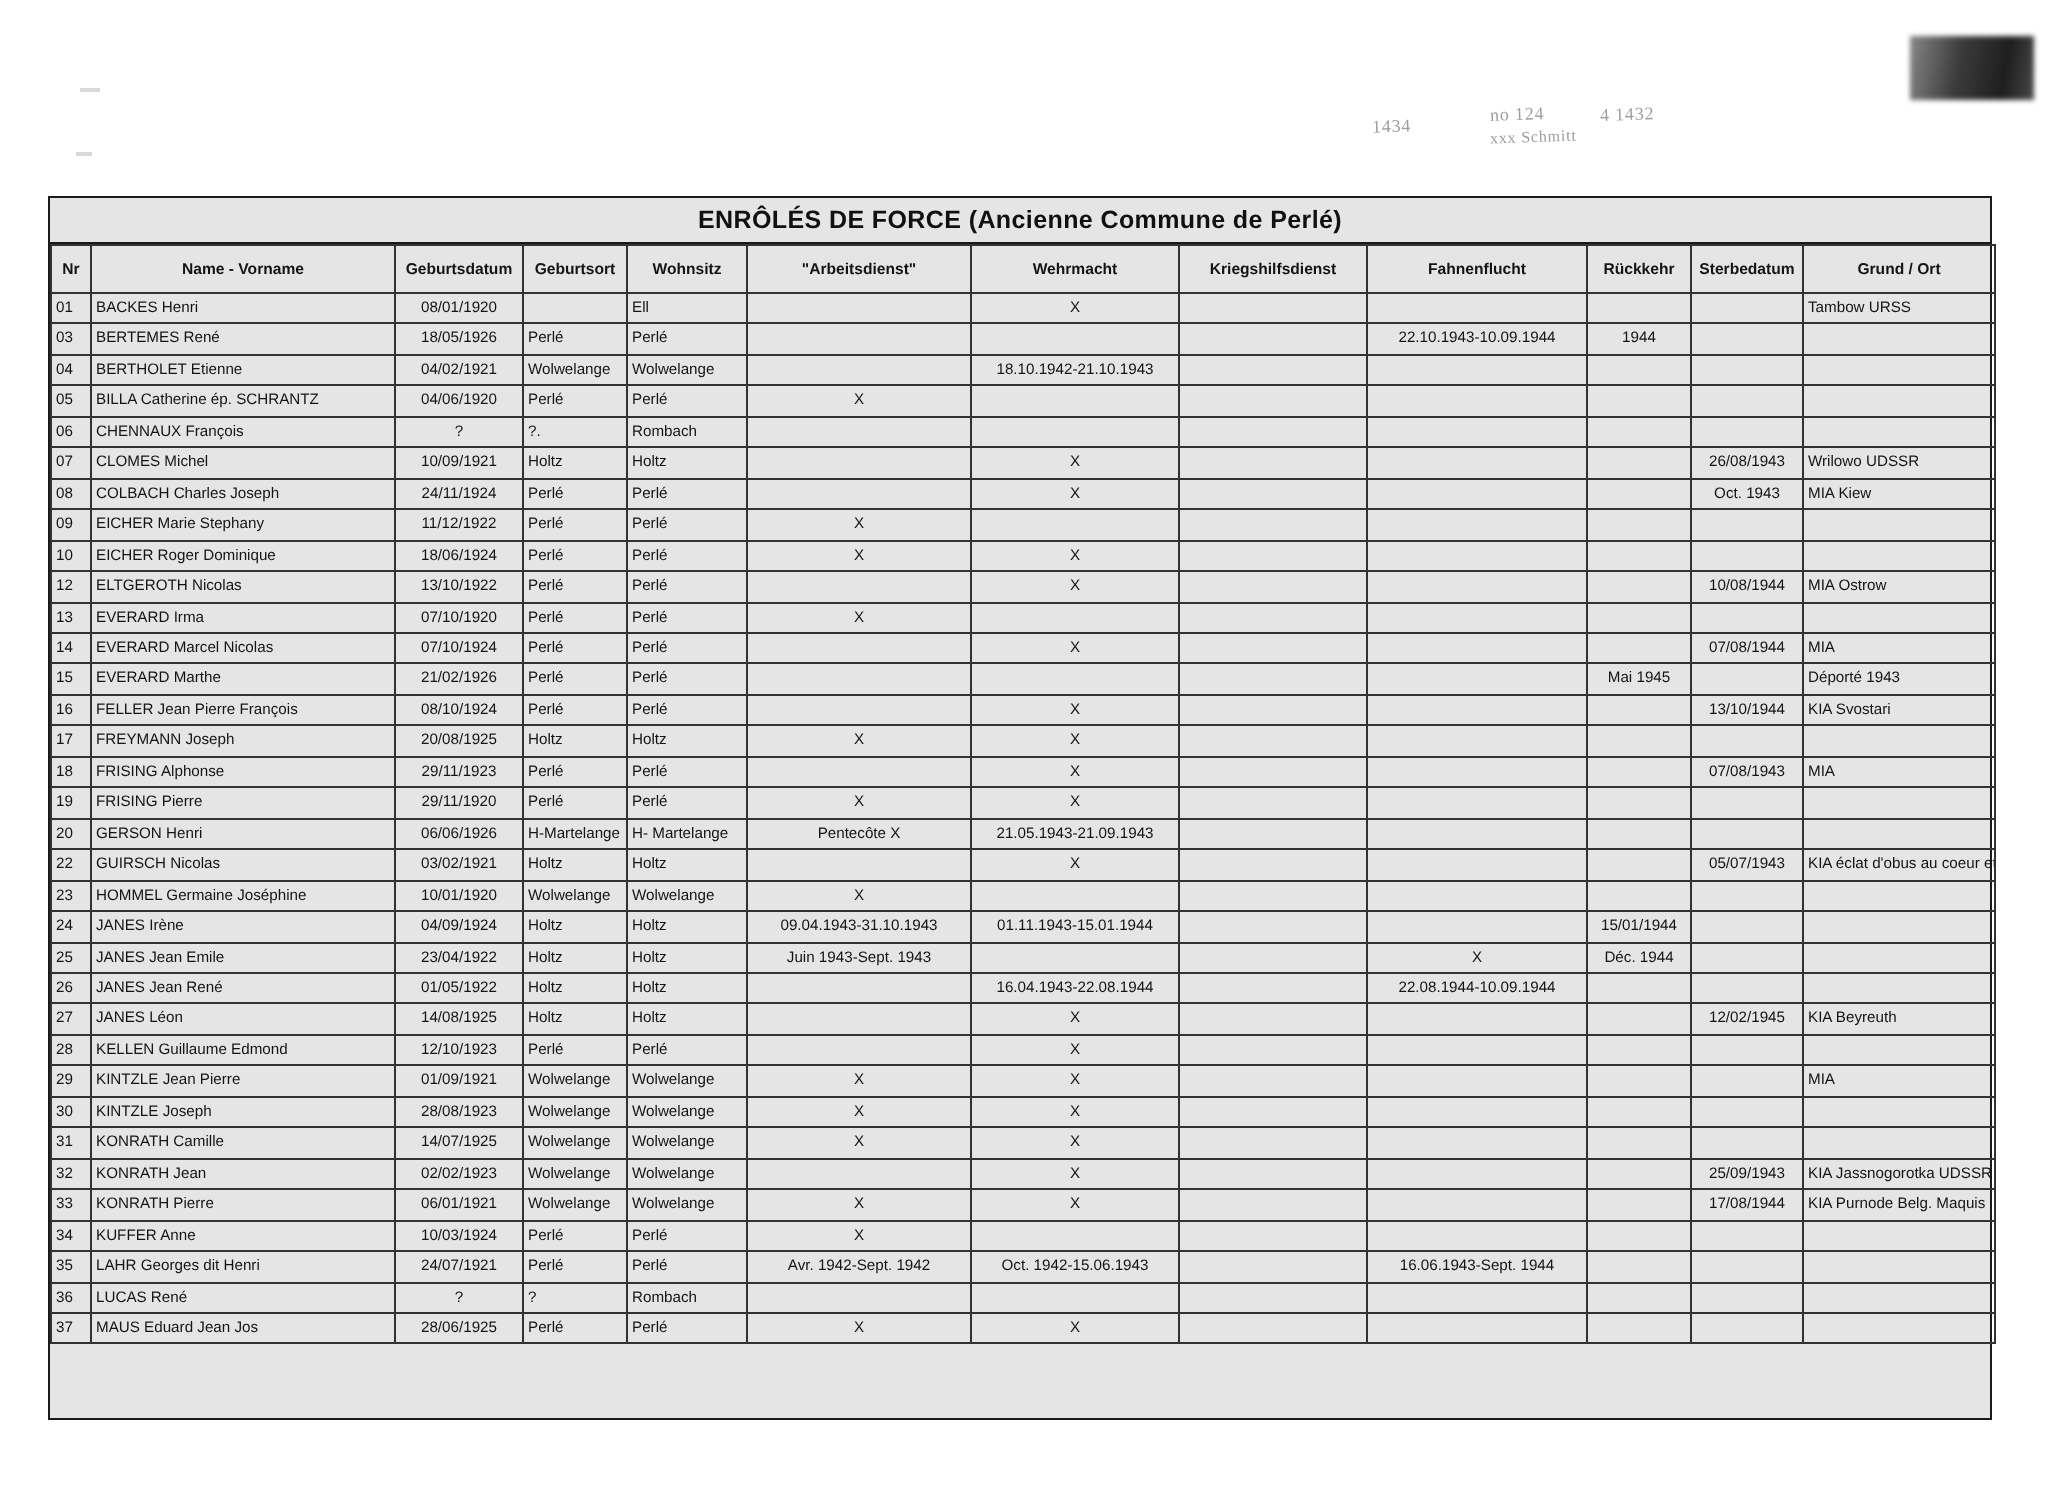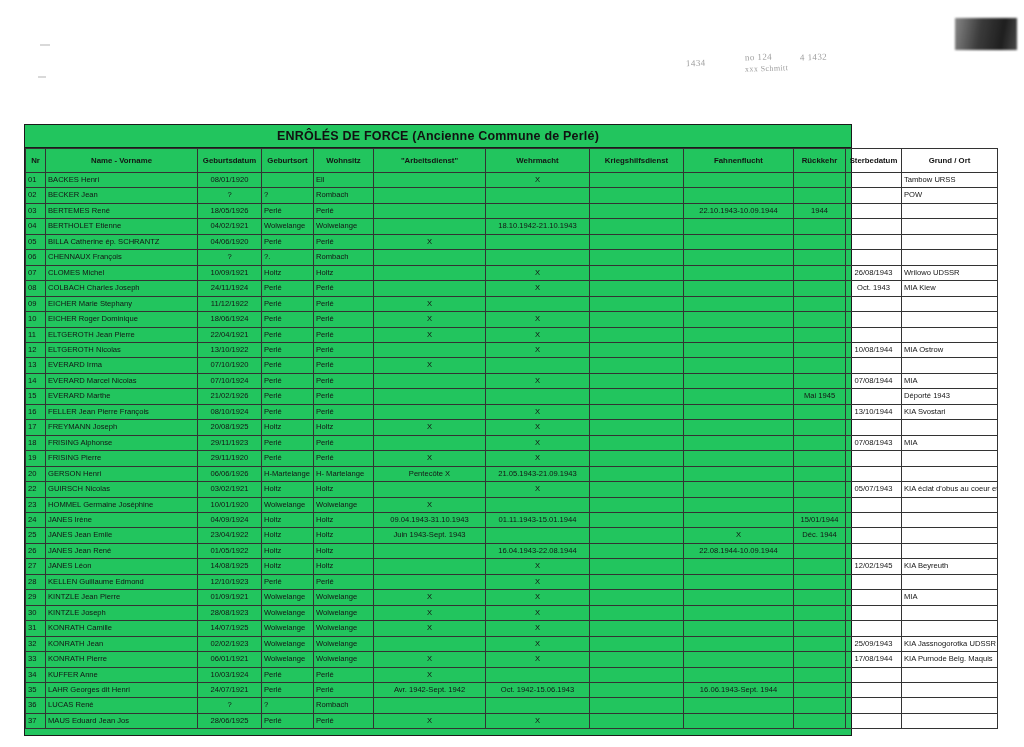--- a/index.html
+++ b/index.html
@@ -41,26 +41,26 @@
     opacity: 0.85;
   }
   .hw1 { top: 58px; left: 686px; }
   .hw2 { top: 52px; left: 745px; }
   .hw3 { top: 64px; left: 745px; font-size: 8px; }
   .hw4 { top: 52px; left: 800px; }
 
   .doc {
     position: absolute;
     left: 24px;
-    top: 124px;
-    width: 828px;
+    top: 98px;
+    width: 972px;
     height: 612px;
     border: 1.5px solid #1a1a1a;
     box-sizing: border-box;
-    background: #22c55e;
+    background: #e5e5e5;
   }
   .doc-title {
     height: 22px;
     line-height: 22px;
     text-align: center;
     font-size: 12.5px;
     font-weight: bold;
     color: #111;
     border-bottom: 1px solid #1a1a1a;
     letter-spacing: 0.2px;
@@ -160,34 +160,20 @@
           <td class="left">Ell</td>
           <td class="ctr"></td>
           <td class="ctr">X</td>
           <td class="ctr"></td>
           <td class="ctr"></td>
           <td class="ctr"></td>
           <td class="ctr"></td>
           <td class="left">Tambow URSS</td>
         </tr>
         <tr>
-          <td class="nr">02</td>
-          <td class="left">BECKER Jean</td>
-          <td class="ctr">?</td>
-          <td class="left">?</td>
-          <td class="left">Rombach</td>
-          <td class="ctr"></td>
-          <td class="ctr"></td>
-          <td class="ctr"></td>
-          <td class="ctr"></td>
-          <td class="ctr"></td>
-          <td class="ctr"></td>
-          <td class="left">POW</td>
-        </tr>
-        <tr>
           <td class="nr">03</td>
           <td class="left">BERTEMES René</td>
           <td class="ctr">18/05/1926</td>
           <td class="left">Perlé</td>
           <td class="left">Perlé</td>
           <td class="ctr"></td>
           <td class="ctr"></td>
           <td class="ctr"></td>
           <td class="ctr">22.10.1943-10.09.1944</td>
           <td class="ctr">1944</td>
@@ -275,34 +261,20 @@
           <td class="ctr"></td>
           <td class="ctr"></td>
           <td class="ctr"></td>
           <td class="ctr"></td>
           <td class="left"></td>
         </tr>
         <tr>
           <td class="nr">10</td>
           <td class="left">EICHER Roger Dominique</td>
           <td class="ctr">18/06/1924</td>
-          <td class="left">Perlé</td>
-          <td class="left">Perlé</td>
-          <td class="ctr">X</td>
-          <td class="ctr">X</td>
-          <td class="ctr"></td>
-          <td class="ctr"></td>
-          <td class="ctr"></td>
-          <td class="ctr"></td>
-          <td class="left"></td>
-        </tr>
-        <tr>
-          <td class="nr">11</td>
-          <td class="left">ELTGEROTH Jean Pierre</td>
-          <td class="ctr">22/04/1921</td>
           <td class="left">Perlé</td>
           <td class="left">Perlé</td>
           <td class="ctr">X</td>
           <td class="ctr">X</td>
           <td class="ctr"></td>
           <td class="ctr"></td>
           <td class="ctr"></td>
           <td class="ctr"></td>
           <td class="left"></td>
         </tr>

